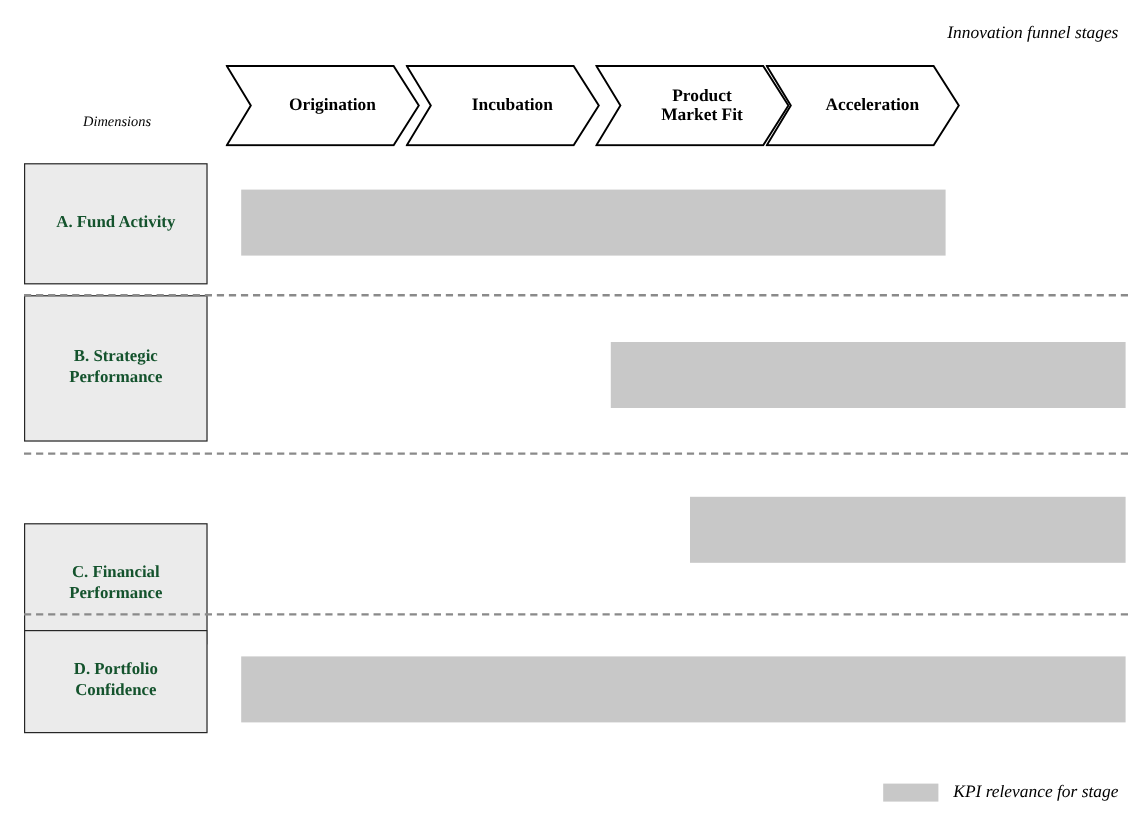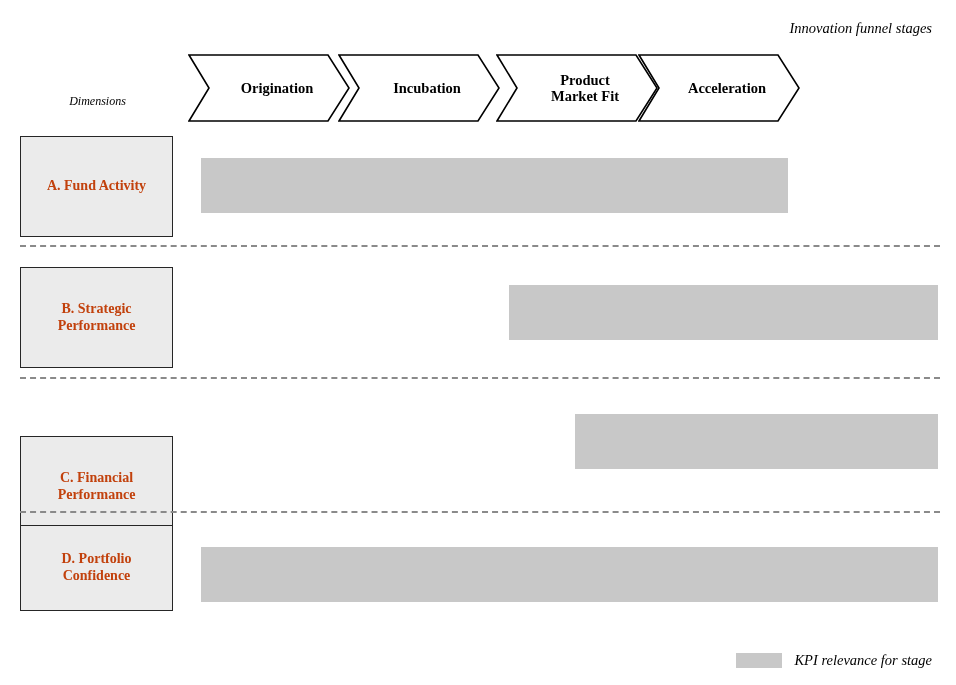--- a/index.html
+++ b/index.html
@@ -92,21 +92,21 @@
     border: 1.3px solid #262626;
     box-sizing: border-box;
     display: flex;
     align-items: center;
     justify-content: center;
     text-align: center;
     font-weight: bold;
     font-size: 14px;
     line-height: 1.18;
     white-space: pre-line;
-    color: #c2410c;
+    color: #14532d;
   }
   .kpi-bar {
     position: absolute;
     background: #c8c8c8;
   }
 
   
   .separator {
     position: absolute;
     left: 20px;
@@ -171,21 +171,21 @@
         <svg viewBox="0 0 162 68" preserveAspectRatio="none">
           <polygon points="1,1 140,1 161,34 140,67 1,67 21,34" fill="#ffffff" stroke="#000000" stroke-width="1.6" stroke-linejoin="miter"></polygon>
         </svg>
         <div class="stage-label">Acceleration</div>
       </div>
     </div>
 
   <div id="dimension-rows">
       <div class="dim-box" style="top: 136px; height: 101px; position: absolute;">A. Fund Activity</div>
       <div class="kpi-bar" style="left: 201px; width: 587px; top: 158px; height: 55px;"></div>
-      <div class="dim-box" style="top: 267px; height: 101px; position: absolute;">B. Strategic
+      <div class="dim-box" style="top: 246px; height: 122px; position: absolute;">B. Strategic
 Performance</div>
       <div class="kpi-bar" style="left: 509px; width: 429px; top: 285px; height: 55px;"></div>
       <div class="dim-box" style="top: 392px; height: 101px; position: absolute; margin-top: 44px;">C. Financial
 Performance</div>
       <div class="kpi-bar" style="left: 575px; width: 363px; top: 414px; height: 55px;"></div>
       <div class="dim-box" style="top: 525px; height: 86px; position: absolute;">D. Portfolio
 Confidence</div>
       <div class="kpi-bar" style="left: 201px; width: 737px; top: 547px; height: 55px;"></div>
     </div>
 

